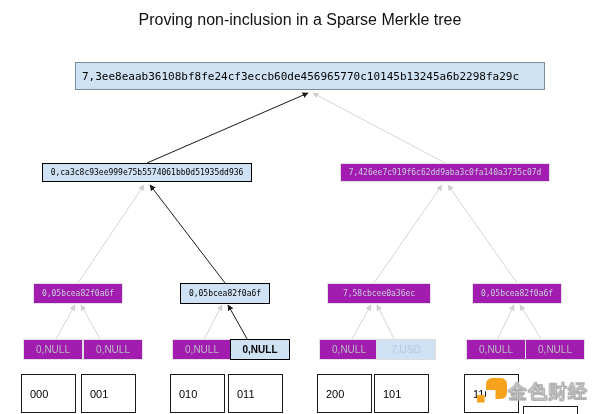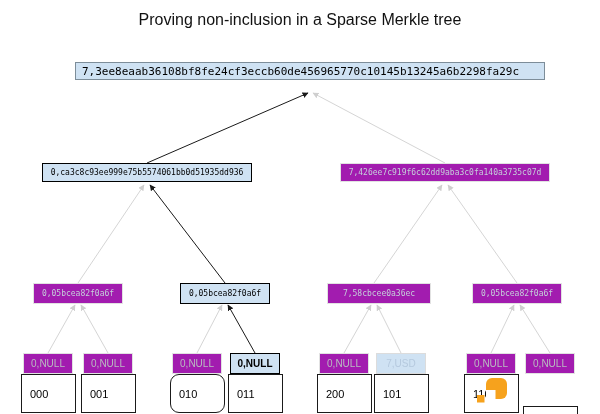--- a/index.html
+++ b/index.html
@@ -16,45 +16,45 @@
     position:absolute;box-sizing:border-box;z-index:1;
     display:flex;align-items:center;justify-content:center;
     font-family:"DejaVu Sans Mono","Liberation Mono",monospace;
     white-space:nowrap;overflow:hidden;
   }
   .node.blue{background:#cfe2f3;}
   .node.active{border:1px solid #000;color:#000;}
   .node.faded{background:#a21caf;border:1px solid #e2e2e2;color:#c5cfda;}
   .node.faded-blue{background:#cfe2f3;border:1px solid #dcdcdc;color:#b5c9de;}
   #root-node{
-    left:75px;top:62px;width:470px;height:18px;font-size:11px;
+    left:75px;top:62px;width:470px;height:28px;font-size:11px;
     border:1px solid #7d8d99;justify-content:flex-start;padding-left:6px;color:#000;
   }
   .l1{top:163px;height:19px;font-size:8px;}
   #l1-0{left:42px;width:210px;}
   #l1-1{left:340px;width:210px;}
   .l2{top:283px;height:21px;font-size:8px;text-align:right;}
   #l2-0{left:33px;width:90px;}
   #l2-1{left:180px;width:90px;}
   #l2-2{left:327px;width:104px;}
   #l2-3{left:472px;width:90px;}
   .lhash{
-    top:353px;height:21px;width:50px;font-size:10px;
+    top:339px;height:21px;width:60px;font-size:10px;
     font-family:"Liberation Sans",sans-serif;
   }
   .lhash.faded{color:#b9bcc0;}
   .lhash.active{font-weight:bold;}
   #lh-0{left:23px;} #lh-1{left:83px;} #lh-2{left:172px;} #lh-3{left:230px;}
   #lh-4{left:319px;} #lh-5{left:376px;} #lh-6{left:466px;} #lh-7{left:525px;}
   .lbin{
     top:374px;height:39px;width:55px;background:#fff;border:1px solid #1a1a1a;
     font-family:"Liberation Sans",sans-serif;font-size:11px;color:#000;
     justify-content:flex-start;padding-left:8px;
   }
-  #lb-0{left:21px;} #lb-1{left:81px;} #lb-2{left:170px;border-radius:9px;} #lb-3{left:228px;}
+  #lb-0{left:21px;} #lb-1{left:81px;} #lb-2{left:170px;} #lb-3{left:228px;}
   #lb-4{left:317px;} #lb-5{left:374px;} #lb-6{left:464px;} #lb-7{left:523px;margin-top:32px;}
   .watermark{
     position:absolute;left:476px;top:377px;z-index:2;
     display:flex;align-items:center;
   }
   .wm-text{
     font-size:19px;line-height:26px;letter-spacing:1px;color:#fff;
     -webkit-text-stroke:1px #aeaeae;
     text-shadow:1px 1px 0 #b5b5b5,-1px -1px 0 #c9c9c9,1px -1px 0 #c9c9c9,-1px 1px 0 #c9c9c9;
     font-family:"DejaVu Sans",sans-serif;white-space:nowrap;
@@ -117,13 +117,14 @@
 <div id="lb-5" class="node lbin">101</div>
 <div id="lb-6" class="node lbin">110</div>
 <div id="lb-7" class="node lbin">111</div>
 
 <div class="watermark">
   <svg width="32" height="27" viewBox="0 0 32 27">
     <rect x="1" y="18" width="7.5" height="7.5" fill="#f6a21d"></rect>
     <rect x="10" y="1" width="21" height="21" rx="6" fill="#f6a21d"></rect>
     <rect x="10" y="13" width="9.5" height="9.5" fill="#ffffff"></rect>
   </svg>
+  <span class="wm-text">金色财经</span>
 </div>
 
 </body></html>

